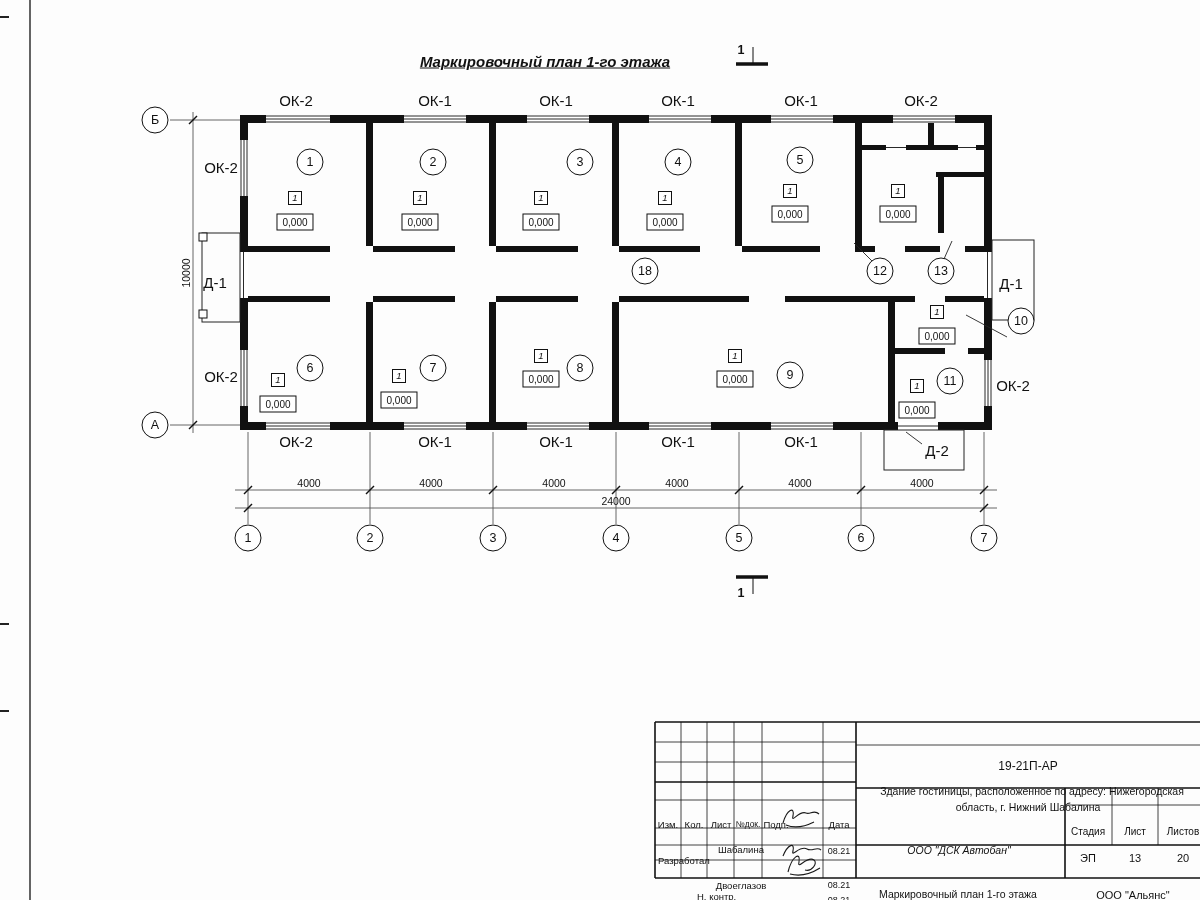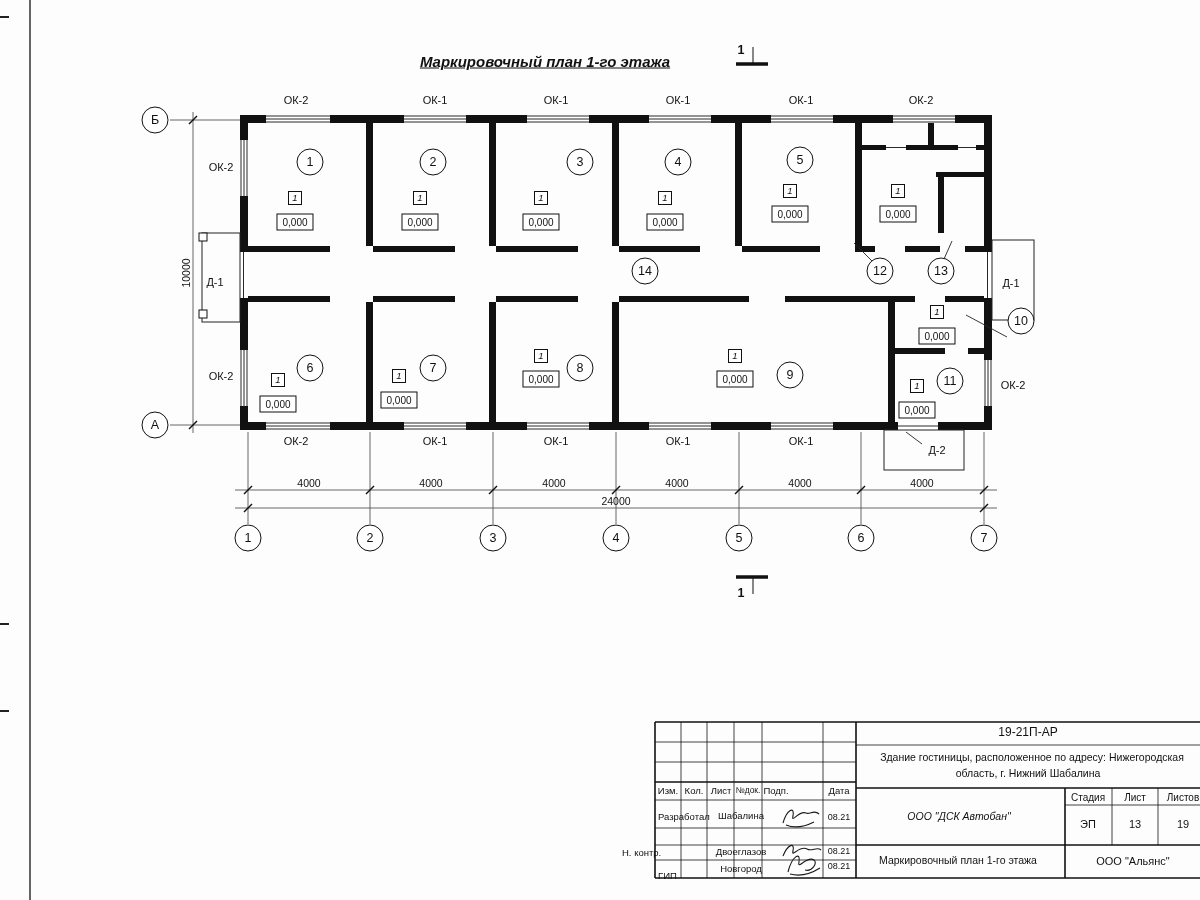--- a/index.html
+++ b/index.html
@@ -18,21 +18,21 @@
     transform: translate(-50%,-50%);
     font-size: 15px;
     font-style: italic;
     font-weight: bold;
     text-decoration: underline;
     white-space: nowrap;
   }
   .lbl {
     position: absolute;
     transform: translate(-50%,-50%);
-    font-size: 11px;
+    font-size: 15px;
     line-height: 1;
     white-space: nowrap;
   }
   .dim { font-size: 10.5px; }
   .vert { transform: translate(-50%,-50%) rotate(-90deg); }
   .sec { font-size: 12.5px; font-weight: bold; }
 
   .circle {
     position: absolute;
     width: 27px; height: 27px;
@@ -63,26 +63,28 @@
     transform: translate(-50%,-50%);
     line-height: 1;
     white-space: nowrap;
   }
   .tb {
     position: absolute;
     transform: translate(-50%,-50%);
     font-size: 10px;
     line-height: 1.1;
     white-space: nowrap;
+    margin-top: 34px;
   }
   .tb-left {
     position: absolute;
     transform: translateY(-50%);
     font-size: 9.5px;
     white-space: nowrap;
+    margin-top: 44px;
   }
   .it { font-style: italic; }
 </style>
 </head>
 <body>
 
 <svg class="linework" width="1200" height="900" viewBox="0 0 1200 900">
 
   <g stroke="#222" stroke-width="1.4">
     <line x1="30" y1="0" x2="30" y2="900"></line>
@@ -297,21 +299,21 @@
 <div class="circle" style="left:678px;top:162px">4</div>
 <div class="circle" style="left:800px;top:160px">5</div>
 <div class="circle" style="left:310px;top:368px">6</div>
 <div class="circle" style="left:433px;top:368px">7</div>
 <div class="circle" style="left:580px;top:368px">8</div>
 <div class="circle" style="left:790px;top:375px">9</div>
 <div class="circle" style="left:1021px;top:321px">10</div>
 <div class="circle" style="left:950px;top:381px">11</div>
 <div class="circle" style="left:880px;top:271px">12</div>
 <div class="circle" style="left:941px;top:271px">13</div>
-<div class="circle" style="left:645px;top:271px">14</div>
+<div class="circle" style="left:645px;top:271px">18</div>
 
 <div class="lvl" style="left:295px;top:198px">1</div>
 <div class="lvl" style="left:420px;top:198px">1</div>
 <div class="lvl" style="left:541px;top:198px">1</div>
 <div class="lvl" style="left:665px;top:198px">1</div>
 <div class="lvl" style="left:790px;top:191px">1</div>
 <div class="lvl" style="left:898px;top:191px">1</div>
 <div class="lvl" style="left:937px;top:312px">1</div>
 <div class="lvl" style="left:278px;top:380px">1</div>
 <div class="lvl" style="left:399px;top:376px">1</div>
@@ -363,31 +365,31 @@
 <div class="tb" style="left:694px;top:791px;font-size:9.5px">Кол.</div>
 <div class="tb" style="left:721px;top:791px;font-size:9.5px">Лист</div>
 <div class="tb" style="left:748px;top:791px;font-size:8.5px">№док.</div>
 <div class="tb" style="left:776px;top:791px;font-size:9.5px">Подп.</div>
 <div class="tb" style="left:839px;top:791px;font-size:9.5px">Дата</div>
 
 <div class="tb-left" style="left:658px;top:816px">Разработал</div>
 <div class="tb" style="left:741px;top:816px;font-size:9.5px">Шабалина</div>
 <div class="tb" style="left:839px;top:818px;font-size:9px">08.21</div>
 
-<div class="tb-left" style="left:622px;top:852px">Н. контр.</div>
+<div class="tb-left" style="left:697px;top:852px">Н. контр.</div>
 <div class="tb" style="left:741px;top:852px;font-size:9.5px">Двоеглазов</div>
 <div class="tb" style="left:839px;top:852px;font-size:9px">08.21</div>
 
 <div class="tb-left" style="left:658px;top:875px">ГИП</div>
 <div class="tb" style="left:741px;top:869px;font-size:9.5px">Новгород</div>
 <div class="tb" style="left:839px;top:867px;font-size:9px">08.21</div>
 
 <div class="tb it" style="left:959px;top:817px;font-size:10.5px">ООО "ДСК Автобан"</div>
 
 <div class="tb" style="left:1088px;top:797px">Стадия</div>
 <div class="tb" style="left:1135px;top:797px">Лист</div>
 <div class="tb" style="left:1183px;top:797px">Листов</div>
 <div class="tb" style="left:1088px;top:824px;font-size:11px">ЭП</div>
 <div class="tb" style="left:1135px;top:824px;font-size:11px">13</div>
-<div class="tb" style="left:1183px;top:824px;font-size:11px">19</div>
+<div class="tb" style="left:1183px;top:824px;font-size:11px">20</div>
 
 <div class="tb" style="left:958px;top:861px;font-size:10.5px">Маркировочный план 1-го этажа</div>
 <div class="tb" style="left:1133px;top:861px;font-size:11px">ООО "Альянс"</div>
 
 </body></html>

